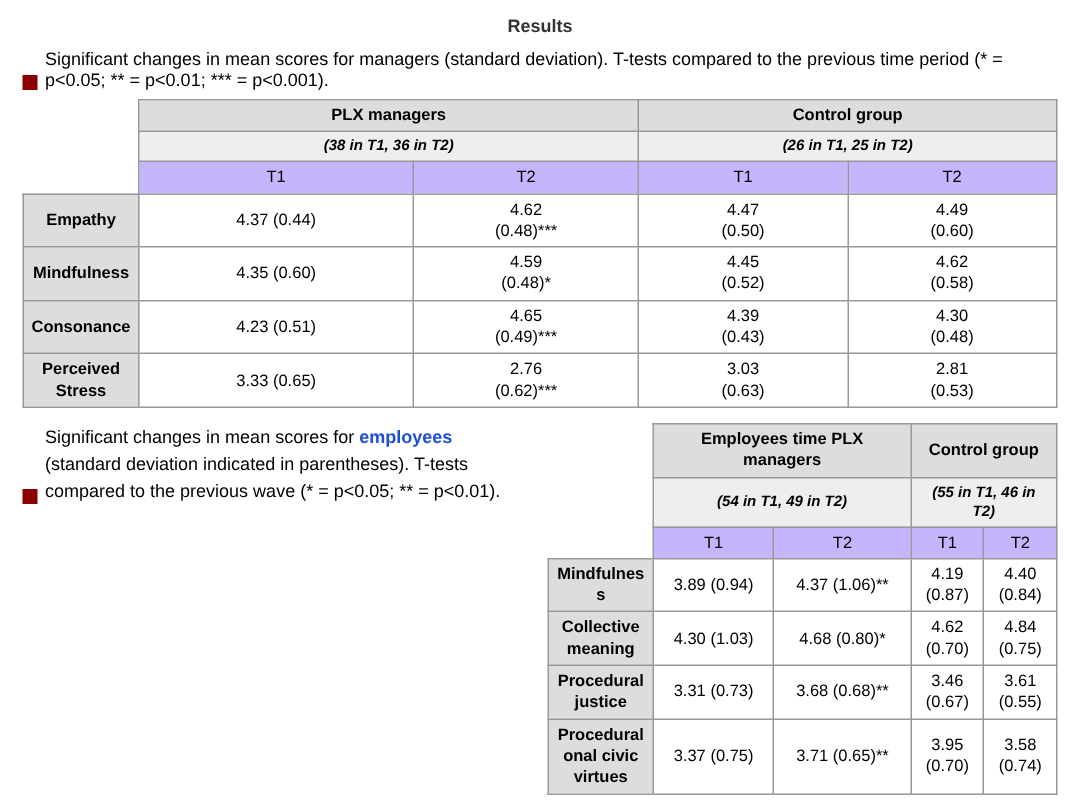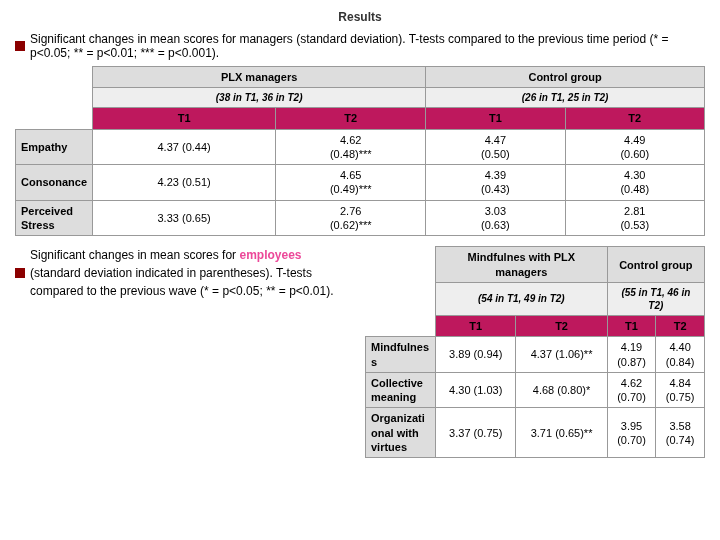--- a/index.html
+++ b/index.html
@@ -27,70 +27,70 @@
       font-size: 11px;
     }
     th, td {
       border: 1px solid #999;
       padding: 3px 5px;
       text-align: center;
       vertical-align: middle;
       line-height: 1.3;
     }
     .row-header {
-      text-align: left;
+      text-align: center;
       font-weight: bold;
       background: #ddd;
       width: 70px;
     }
     .group-header {
       background: #ddd;
       font-weight: bold;
       text-align: center;
     }
     .sub-header {
       background: #eee;
       font-style: italic;
       font-size: 10px;
     }
-    .col-t { background: #be185d; font-weight: bold; }
+    .col-t { background: #c4b5fd; font-weight: normal; }
 
     
     .bullet {
       display: inline-block;
       width: 10px;
       height: 10px;
       background: #8b0000;
       margin-right: 5px;
       vertical-align: middle;
       flex-shrink: 0;
     }
     .bullet-row {
       display: flex;
-      align-items: center;
+      align-items: flex-end;
       margin-bottom: 6px;
     }
     .bullet-text {
       flex: 1;
     }
     .bottom-section {
       display: flex;
       gap: 10px;
       margin-top: 10px;
       align-items: flex-start;
     }
     .bottom-left {
       flex: 1;
       font-size: 12px;
       line-height: 1.5;
     }
     .bottom-right {
       flex: 1;
     }
-    .red-text { color: #ec4899; font-weight: bold; }
+    .red-text { color: #1d4ed8; font-weight: bold; }
   </style>
 </head>
 <body>
 
 <h1>Results</h1>
 
 <div class="bullet-row">
   <span class="bullet"></span>
   <span class="bullet-text">
     <span>Significant changes in mean scores for</span>
@@ -124,20 +124,30 @@
         <td class="row-header" style="white-space: pre-wrap;">Empathy</td>
         <td style="white-space: pre-wrap;">4.37 (0.44)</td>
         <td style="white-space: pre-wrap;">4.62
 (0.48)***</td>
         <td style="white-space: pre-wrap;">4.47
 (0.50)</td>
         <td style="white-space: pre-wrap;">4.49
 (0.60)</td>
       </tr>
       <tr>
+        <td class="row-header" style="white-space: pre-wrap;">Mindfulness</td>
+        <td style="white-space: pre-wrap;">4.35 (0.60)</td>
+        <td style="white-space: pre-wrap;">4.59
+(0.48)*</td>
+        <td style="white-space: pre-wrap;">4.45
+(0.52)</td>
+        <td style="white-space: pre-wrap;">4.62
+(0.58)</td>
+      </tr>
+      <tr>
         <td class="row-header" style="white-space: pre-wrap;">Consonance</td>
         <td style="white-space: pre-wrap;">4.23 (0.51)</td>
         <td style="white-space: pre-wrap;">4.65
 (0.49)***</td>
         <td style="white-space: pre-wrap;">4.39
 (0.43)</td>
         <td style="white-space: pre-wrap;">4.30
 (0.48)</td>
       </tr>
       <tr>
@@ -163,21 +173,21 @@
         <span class="underline red-text">employees</span>
         <span>(standard deviation indicated in parentheses). T-tests compared to the previous wave (* = p&lt;0.05; ** = p&lt;0.01).</span>
       </span>
     </div>
   </div>
   <div class="bottom-right">
     <table>
       <thead>
         <tr>
           <th class="row-header" style="background:#fff;border:none;"></th>
-          <th colspan="2" class="group-header">Mindfulnes with PLX managers</th>
+          <th colspan="2" class="group-header">Employees time PLX managers</th>
           <th colspan="2" class="group-header">Control group</th>
         </tr>
         <tr>
           <th class="row-header" style="background:#fff;border:none;"></th>
           <th colspan="2" class="sub-header">(54 in T1, 49 in T2)</th>
           <th colspan="2" class="sub-header">(55 in T1, 46 in T2)</th>
         </tr>
         <tr>
           <th class="row-header" style="background:#fff;border:none;"></th>
           <th class="col-t">T1</th>
@@ -199,21 +209,30 @@
           <tr>
             <td class="row-header" style="white-space: pre-wrap; margin-left: 28px;">Collective meaning</td>
             <td style="white-space: pre-wrap;">4.30 (1.03)</td>
             <td style="white-space: pre-wrap;">4.68 (0.80)*</td>
             <td style="white-space: pre-wrap;">4.62
 (0.70)</td>
             <td style="white-space: pre-wrap;">4.84
 (0.75)</td>
           </tr>
           <tr>
-            <td class="row-header" style="white-space: pre-wrap;">Organizati onal with virtues</td>
+            <td class="row-header" style="white-space: pre-wrap;">Procedural justice</td>
+            <td style="white-space: pre-wrap;">3.31 (0.73)</td>
+            <td style="white-space: pre-wrap;">3.68 (0.68)**</td>
+            <td style="white-space: pre-wrap;">3.46
+(0.67)</td>
+            <td style="white-space: pre-wrap;">3.61
+(0.55)</td>
+          </tr>
+          <tr>
+            <td class="row-header" style="white-space: pre-wrap;">Procedural onal civic virtues</td>
             <td style="white-space: pre-wrap;">3.37 (0.75)</td>
             <td style="white-space: pre-wrap;">3.71 (0.65)**</td>
             <td style="white-space: pre-wrap;">3.95
 (0.70)</td>
             <td style="white-space: pre-wrap;">3.58
 (0.74)</td>
           </tr>
         </tbody>
     </table>
   </div>

